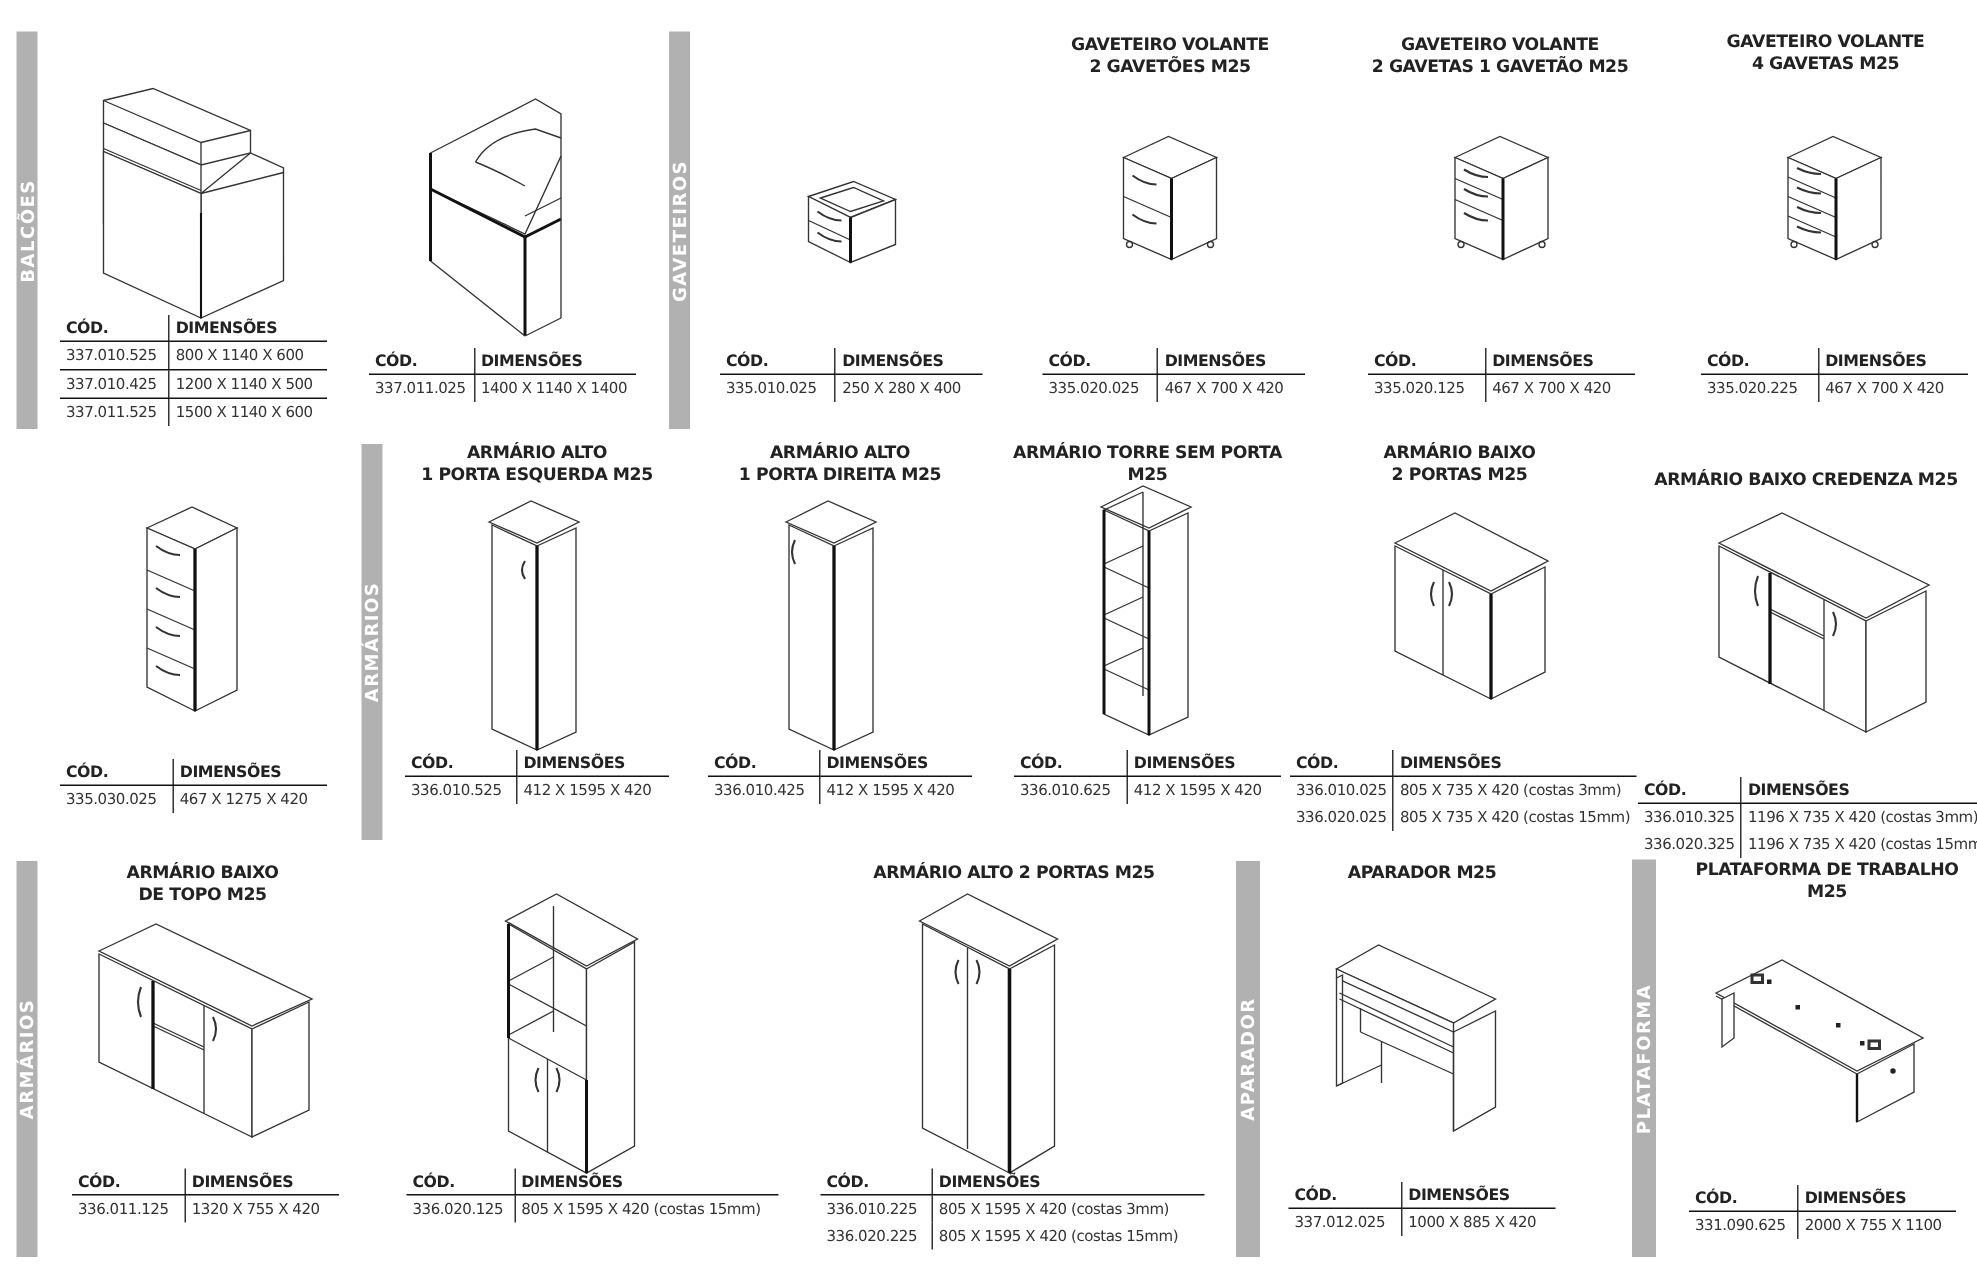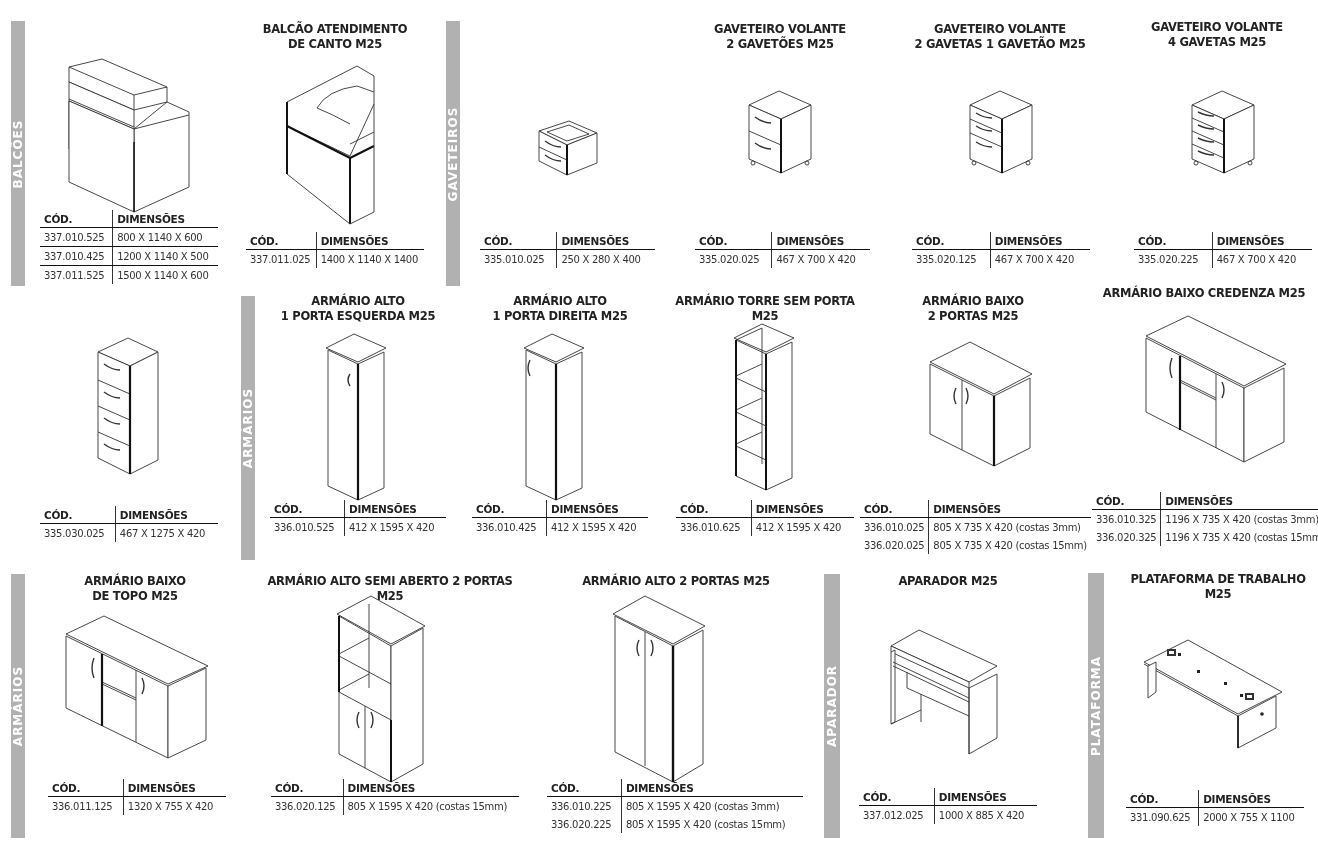--- a/index.html
+++ b/index.html
@@ -79,24 +79,20 @@
         </tr>
     <tr>
           <td class="c1">337.011.525</td>
           <td>1500 X 1140 X 600</td>
         </tr>
   </tbody>
     </table>
 </div>
 
 <div class="product" style="left:240px;top:22px;width:190px;height:265px;">
-  <div class="ptitle" style="top:0">
-      <div>BALCÃO ATENDIMENTO</div>
-      <div>DE CANTO M25</div>
-    </div>
   <div class="drawing" style="left:42px;top:42px;width:105px;height:165px;">
     <svg viewBox="0 0 105 165">
         <polygon class="fill" points="5,38 75,2 92,12 92,40 68,92 5,62"></polygon>
         <path class="ln" d="M35,44 Q45,26 75,22 L92,28"></path>
         <path class="ln" d="M35,44 Q50,50 68,60"></path>
         <line class="ln" x1="68" y1="80" x2="92" y2="68"></line>
         <line class="thk" x1="5" y1="38" x2="5" y2="110" style="stroke-width:2"></line>
         <line class="thk" x1="5" y1="62" x2="68" y2="94" style="stroke-width:2"></line>
         <line class="thk" x1="68" y1="94" x2="68" y2="160" style="stroke-width:2"></line>
         <line class="ln" x1="5" y1="110" x2="68" y2="160"></line>
@@ -396,21 +392,21 @@
           <td>805 X 735 X 420 (costas 3mm)</td>
         </tr>
     <tr>
           <td class="c1">336.020.025</td>
           <td>805 X 735 X 420 (costas 15mm)</td>
         </tr>
   </tbody>
     </table>
 </div>
 
-<div class="product" style="left:1090px;top:286px;width:228px;height:265px;">
+<div class="product" style="left:1090px;top:312px;width:228px;height:265px;">
   <div class="ptitle" style="top:0">
       <div>ARMÁRIO BAIXO CREDENZA M25</div>
     </div>
   <div class="drawing" style="left:54px;top:28px;width:146px;height:150px;">
     <svg viewBox="0 0 146 150">
         <polygon class="fill" points="2,22 44,2 142,50 100,72"></polygon>
         <polygon class="fill" points="2,24 100,74 100,148 2,98"></polygon>
         <polygon class="fill" points="100,74 140,54 140,128 100,148"></polygon>
         <line class="ln" x1="36" y1="42" x2="36" y2="116"></line>
         <line class="ln" x1="72" y1="60" x2="72" y2="134"></line>
@@ -466,23 +462,20 @@
         </tr>
     <tr>
           <td class="c1">336.011.125</td>
           <td>1320 X 755 X 420</td>
         </tr>
   </tbody>
     </table>
 </div>
 
 <div class="product" style="left:255px;top:574px;width:270px;height:265px;">
-  <div class="ptitle" style="top:0">
-      <div>ARMÁRIO ALTO SEMI ABERTO 2 PORTAS M25</div>
-    </div>
   <div class="drawing" style="left:80px;top:20px;width:92px;height:190px;">
     <svg viewBox="0 0 92 190">
         <polygon class="fill" points="2,20 36,2 90,32 56,50"></polygon>
         <polygon class="fill" points="4,22 56,52 56,188 4,160"></polygon>
         <polygon class="fill" points="56,52 88,34 88,170 56,188"></polygon>
         <line class="ln" x1="34" y1="10" x2="34" y2="94"></line>
         <line class="ln" x1="4" y1="60" x2="34" y2="44"></line>
         <line class="ln" x1="4" y1="62" x2="56" y2="90"></line>
         <line class="ln" x1="4" y1="96" x2="34" y2="80"></line>
         <line class="ln" x1="4" y1="98" x2="56" y2="126"></line>

